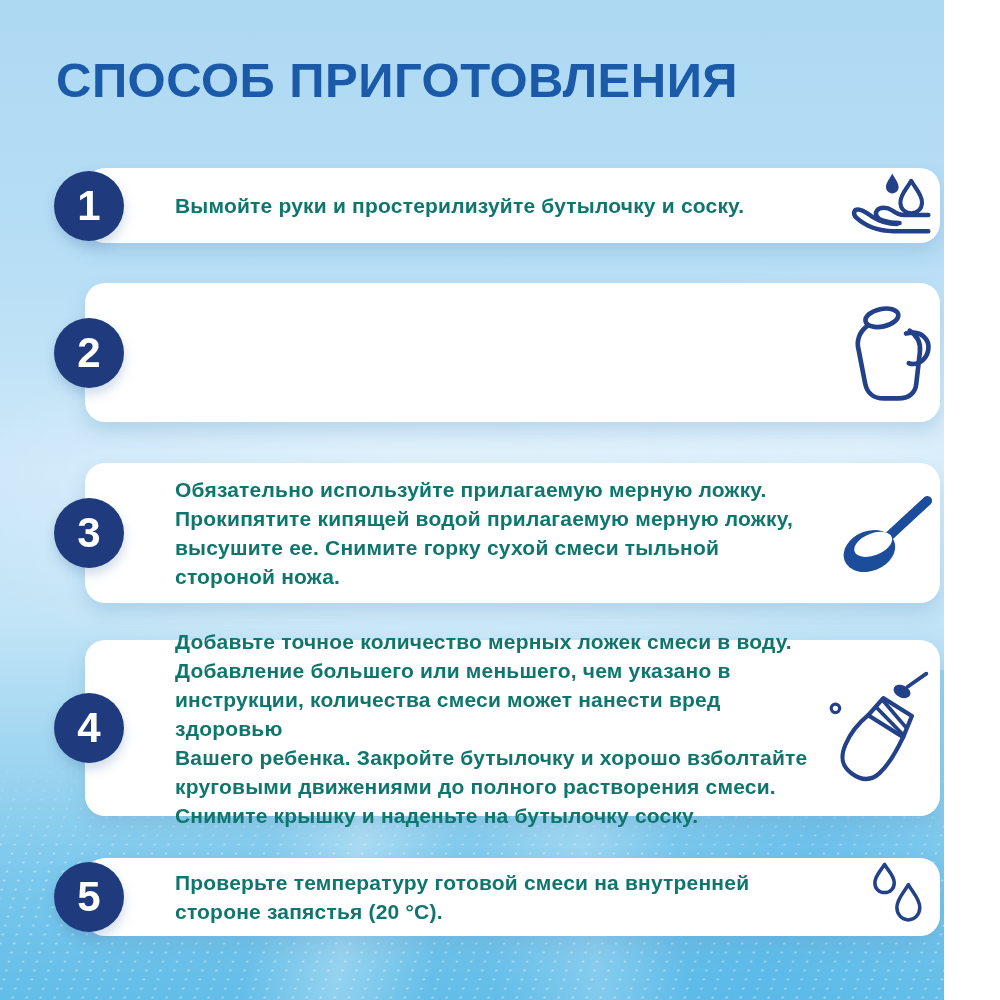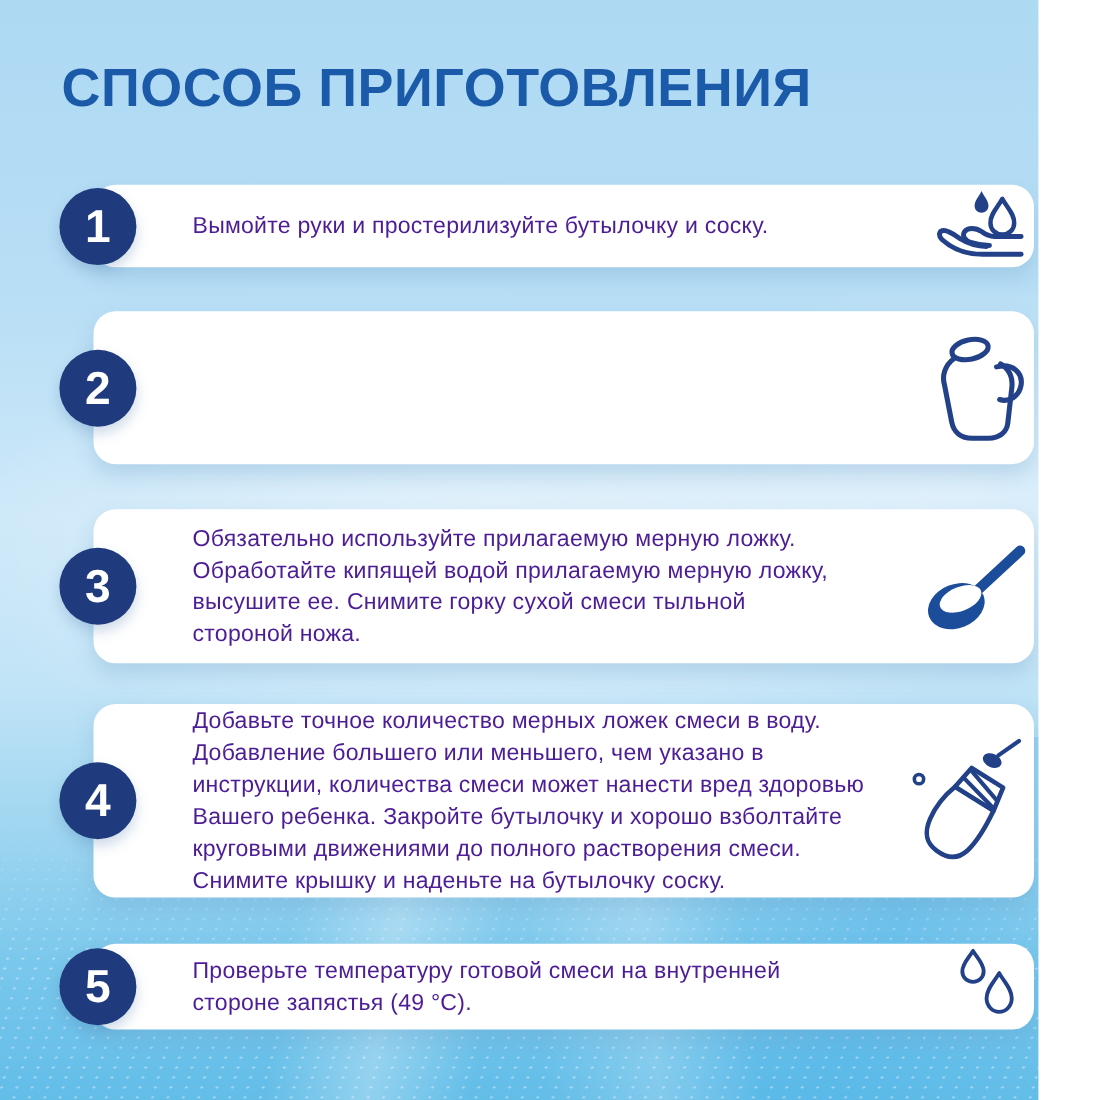--- a/index.html
+++ b/index.html
@@ -52,22 +52,23 @@
     position:absolute;left:-31px;top:50%;margin-top:-35px;
     width:70px;height:70px;border-radius:50%;
     background:#1f3b7d;color:#ffffff;
     display:flex;align-items:center;justify-content:center;
     font-size:42px;font-weight:bold;
     box-shadow:0 6px 12px rgba(90,130,180,.30);
   }
   .step-text{
     padding-left:90px;padding-right:120px;
     font-size:21px;line-height:29px;letter-spacing:.2px;
-    color:#4c1d95;
+    color:#0f766e;
     white-space:pre-line;
+    font-weight:bold;
   }
   .step-icon{
     position:absolute;top:50%;transform:translateY(-50%);
     line-height:0;
   }
   .i1{right:8px;}
   .i2{right:6px;}
   .i3{right:6px;}
   .i4{right:8px;}
   .i5{right:12px;}
@@ -104,21 +105,21 @@
         <ellipse class="icon-stroke" stroke-width="5" cx="32" cy="17" rx="18" ry="9.5" transform="rotate(-12 32 17)"></ellipse>
         <path class="icon-stroke" stroke-width="5" d="M16 26 C8 32 4 42 7 52 L14 88 C16 98 23 104 34 104 L50 104 C61 104 68 98 69 89 L73 54 C74 44 70 36 62 31"></path>
         <path class="icon-stroke" stroke-width="5" d="M58 34 C74 30 84 40 82 52 C80 63 70 69 61 66"></path>
       </svg>
     </div>
   </div>
 
   <div class="step-card c3">
     <div class="step-num">3</div>
     <div class="step-text">Обязательно используйте прилагаемую мерную ложку.
-Обработайте кипящей водой прилагаемую мерную ложку,
+Прокипятите кипящей водой прилагаемую мерную ложку,
 высушите ее. Снимите горку сухой смеси тыльной
 стороной ножа.</div>
     <div class="step-icon i3">
       <svg width="95" height="82" viewBox="0 0 100 86">
         <line x1="93" y1="9" x2="52" y2="47" stroke="#1c4d9b" stroke-width="10" stroke-linecap="round"></line>
         <ellipse class="icon-fill2" cx="32" cy="62" rx="28" ry="21" transform="rotate(-22 32 62)"></ellipse>
         <ellipse cx="36" cy="55" rx="21" ry="11.5" transform="rotate(-22 36 55)" fill="#ffffff"></ellipse>
       </svg>
     </div>
   </div>
@@ -141,21 +142,21 @@
           <path class="icon-stroke" stroke-width="4" d="M34 38 L72 50 M32 48 L73 58"></path>
           <path class="icon-stroke" stroke-width="4.5" d="M30 60 C26 72 24 86 26 99 C28 113 34 121 48 122 C62 123 70 117 73 106 C76 95 76 78 74 60"></path>
         </g>
       </svg>
     </div>
   </div>
 
   <div class="step-card c5">
     <div class="step-num">5</div>
     <div class="step-text">Проверьте температуру готовой смеси на внутренней
-стороне запястья (49 °С).</div>
+стороне запястья (20 °С).</div>
     <div class="step-icon i5">
       <svg width="64" height="74" viewBox="0 0 72 84">
         <path class="icon-stroke" stroke-width="4" d="M23 5 C19 12 12 18 12 26 C12 32.6 17 37 23 37 C29 37 34 32.6 34 26 C34 18 27 12 23 5 Z"></path>
         <path class="icon-stroke" stroke-width="4" d="M50 28 C45 37 37 44 37 54 C37 62 43 68 50 68 C57 68 63 62 63 54 C63 44 55 37 50 28 Z"></path>
       </svg>
     </div>
   </div>
 </div>
 
 </body></html>

